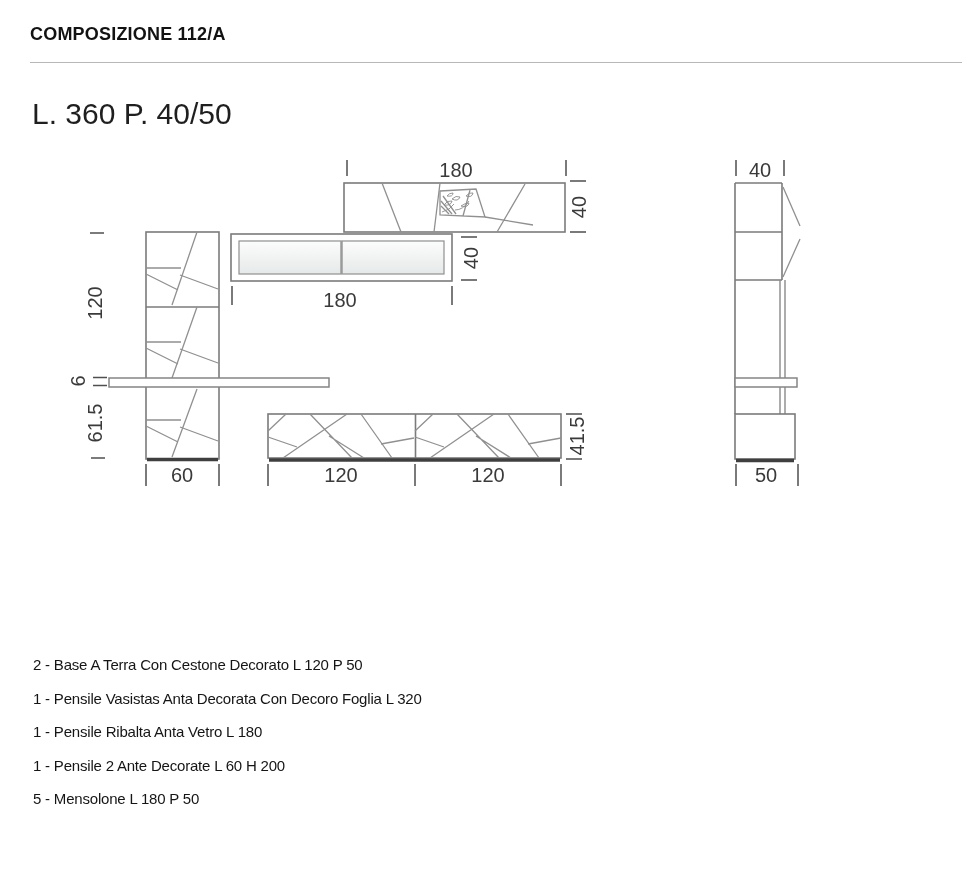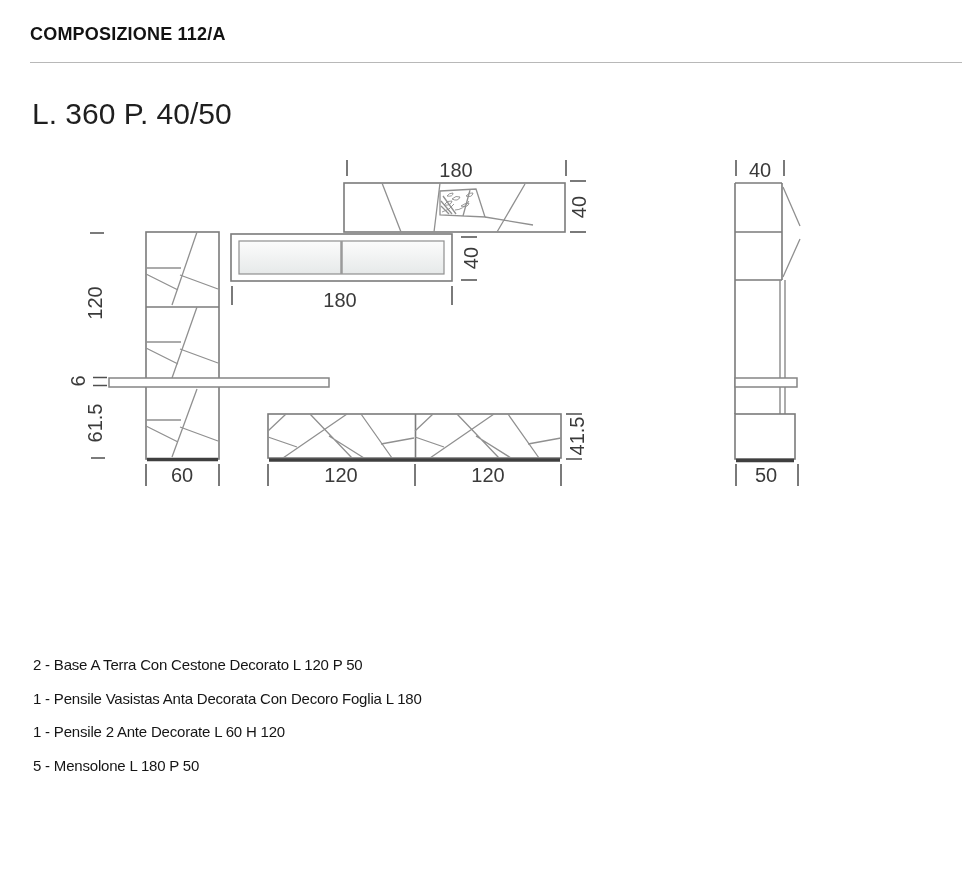--- a/index.html
+++ b/index.html
@@ -143,18 +143,19 @@
       </g>
       <g>
         <path class="tick" d="M736,464 V486 M798,464 V486"></path>
         <text class="dim" x="766" y="482" text-anchor="middle">50</text>
       </g>
     </g>
   </svg>
 
   <div class="component-list">
     <div>2 - Base A Terra Con Cestone Decorato L 120 P 50</div>
-    <div>1 - Pensile Vasistas Anta Decorata Con Decoro Foglia L 180</div>
-    <div>1 - Pensile 2 Ante Decorate L 60 H 120</div>
+    <div>1 - Pensile Vasistas Anta Decorata Con Decoro Foglia L 320</div>
+    <div>1 - Pensile Ribalta Anta Vetro L 180</div>
+    <div>1 - Pensile 2 Ante Decorate L 60 H 200</div>
     <div>5 - Mensolone L 180 P 50</div>
   </div>
 
 </div>
 
 </body></html>

